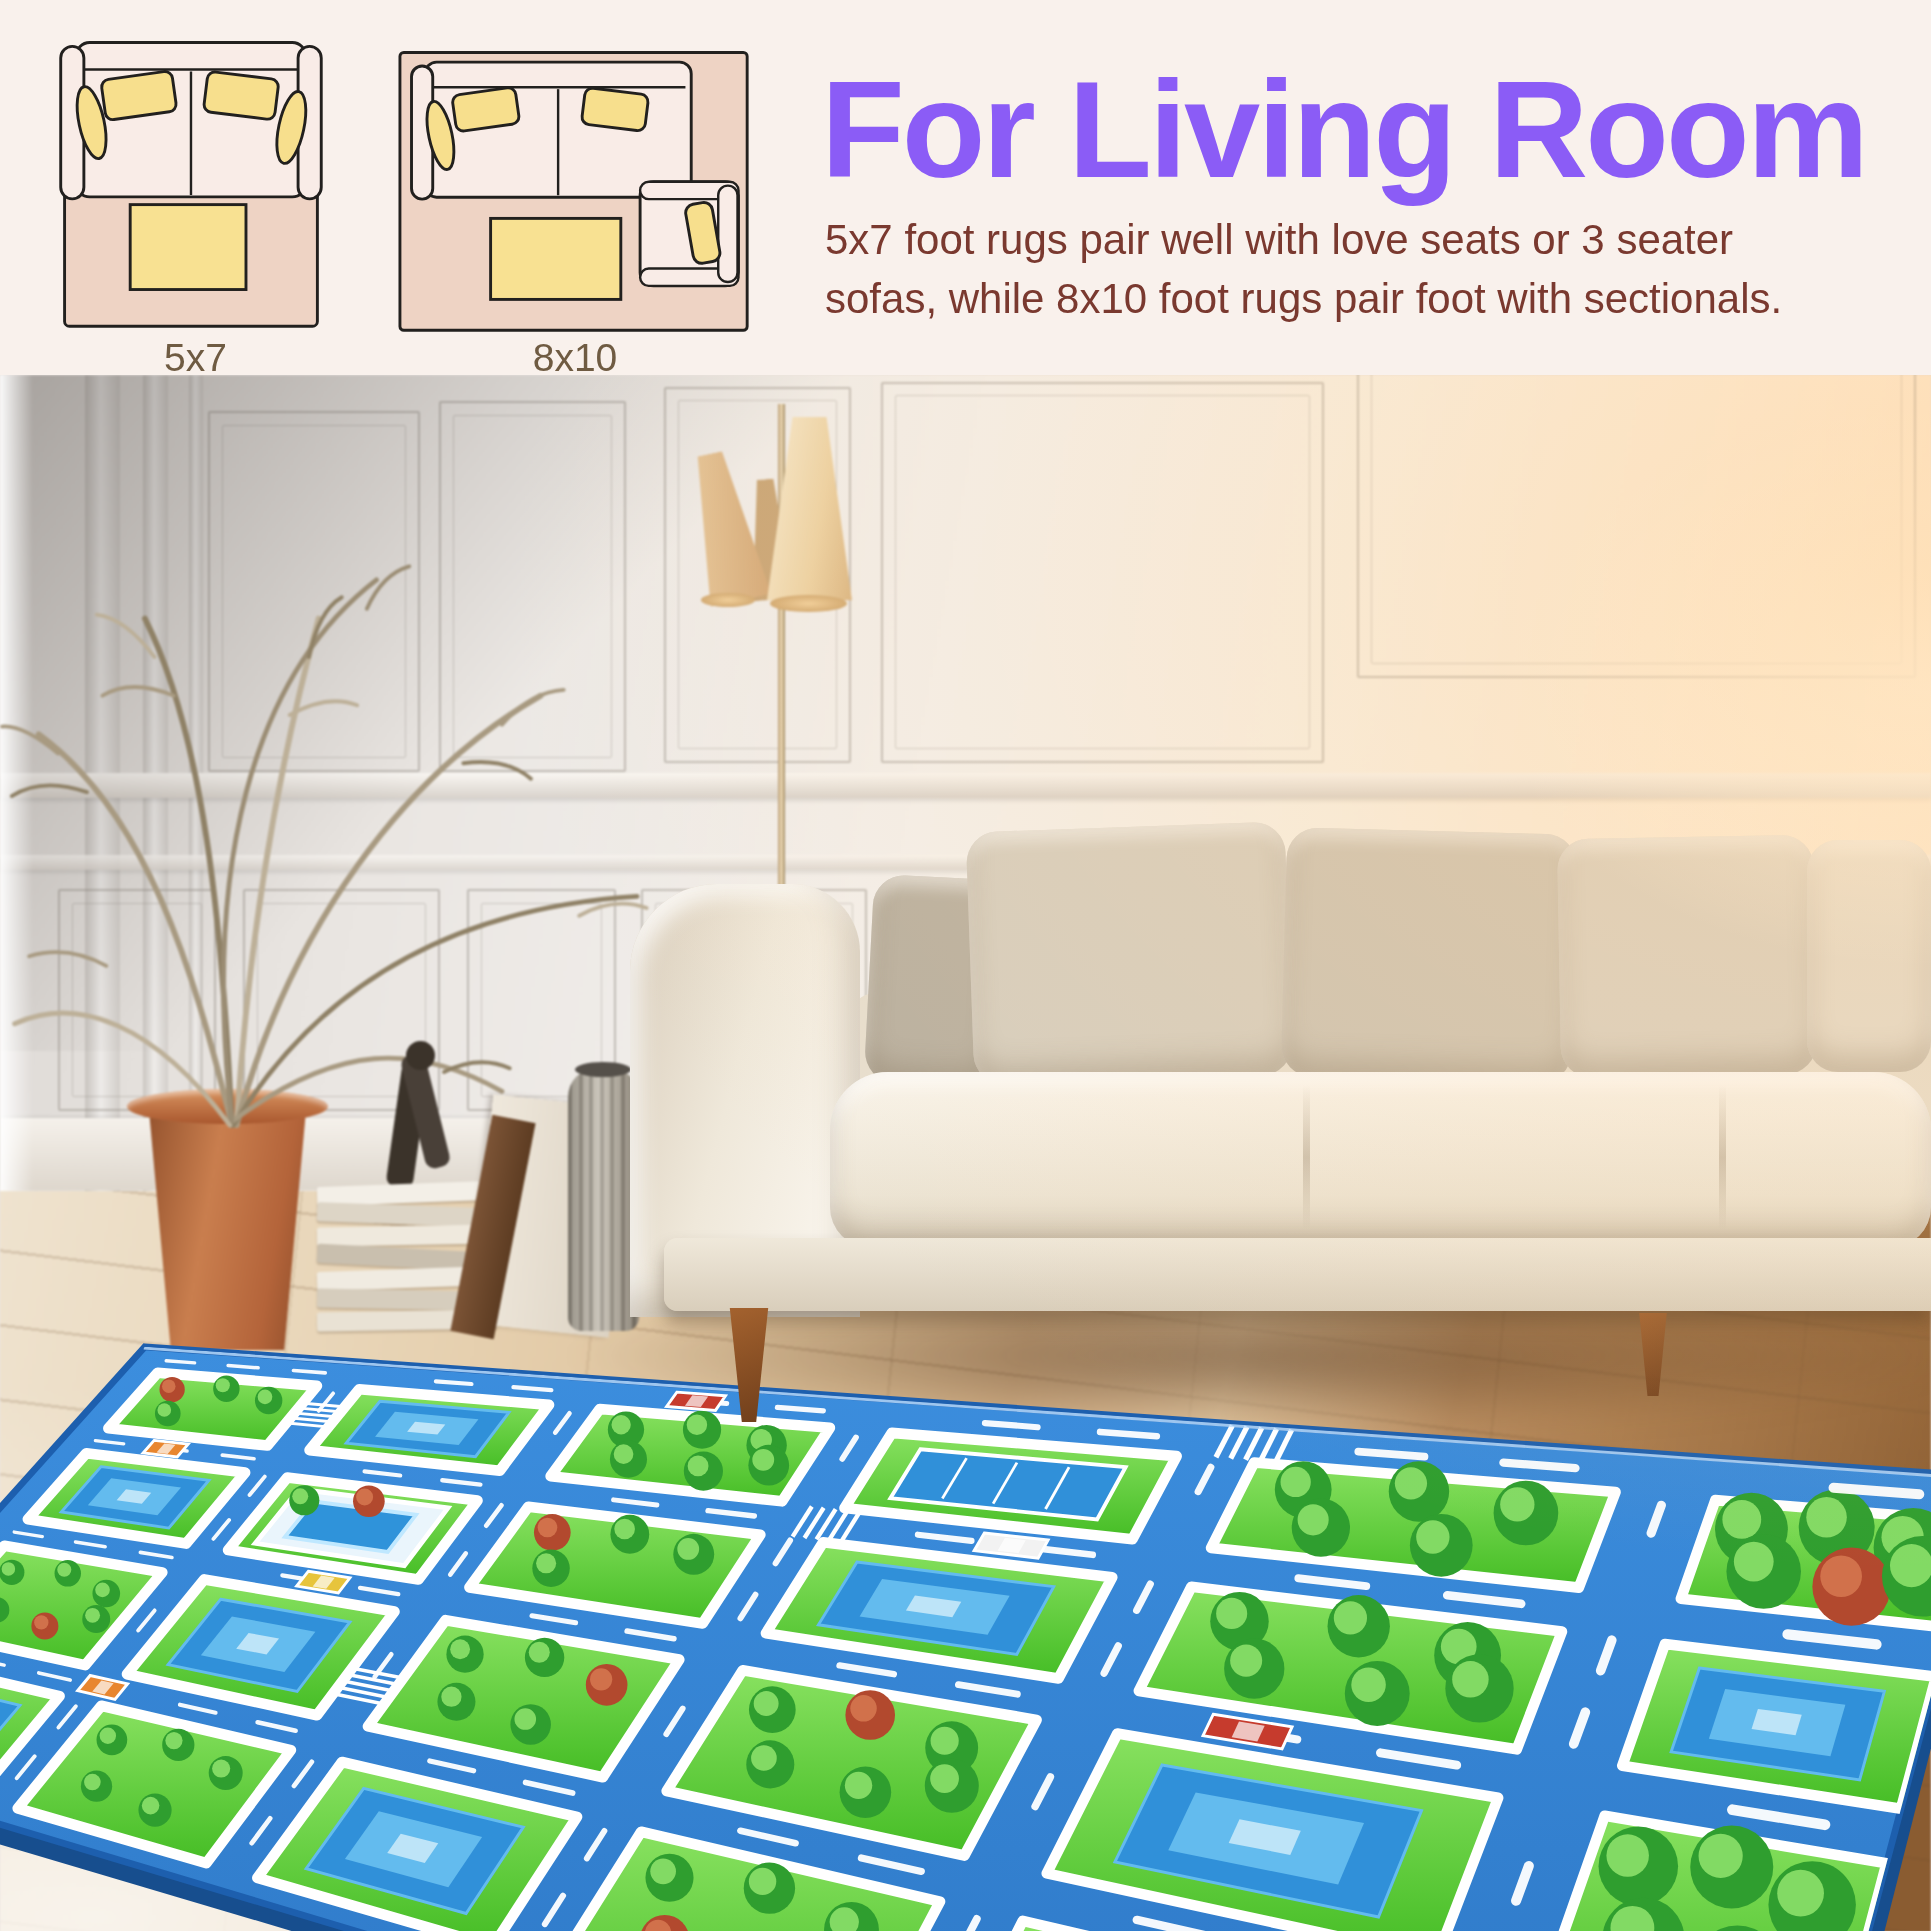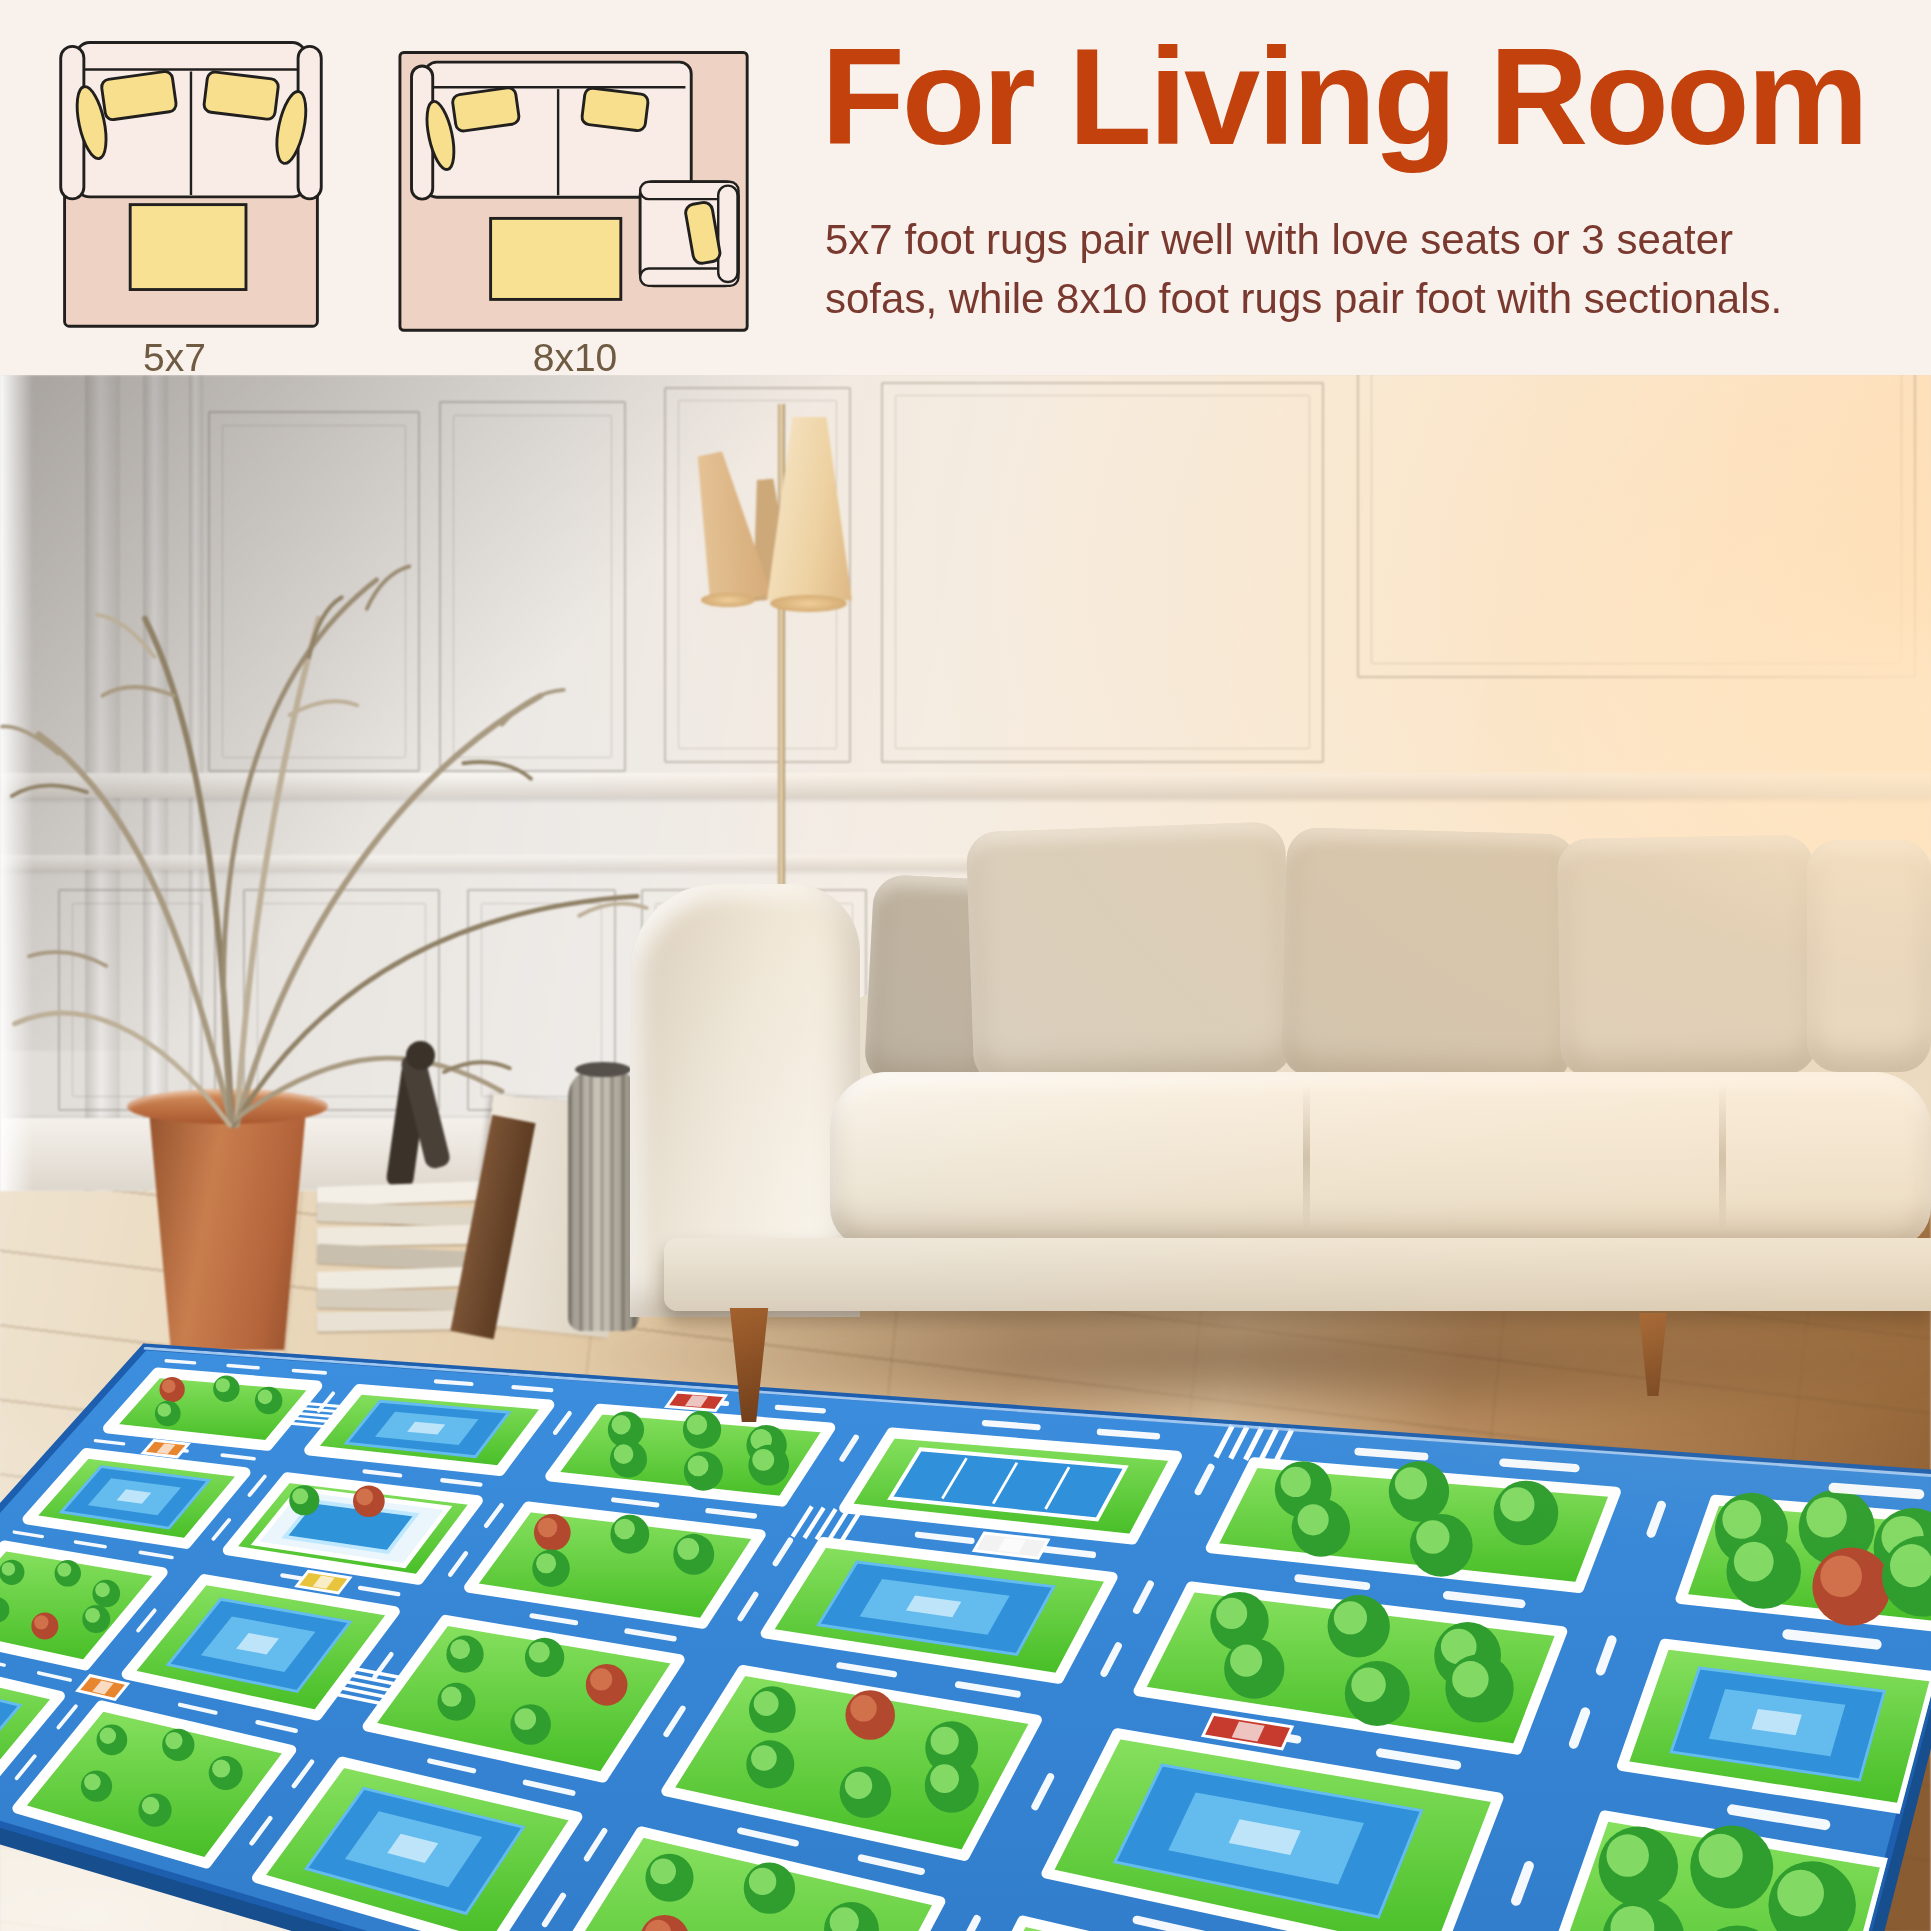--- a/index.html
+++ b/index.html
@@ -1,22 +1,22 @@
 <!DOCTYPE html>
 <html><head>
 <meta charset="utf-8">
 <style>
   html,body{margin:0;padding:0;}
   body{width:1931px;height:1931px;position:relative;overflow:hidden;
        font-family:"Liberation Sans","DejaVu Sans",sans-serif;background:#f9f1ec;}
   .abs{position:absolute;}
   
   #header{left:0;top:0;width:1931px;height:375px;background:#f9f1ec;z-index:5;}
-  #title{left:821px;top:18px;width:1101px;font-size:137px;font-weight:bold;
-         color:#c2410c;letter-spacing:-2.9px;white-space:nowrap;}
+  #title{left:821px;top:51px;width:1101px;font-size:137px;font-weight:bold;
+         color:#8b5cf6;letter-spacing:-2.9px;white-space:nowrap;}
   #desc{left:816px;top:210px;width:1110px;font-size:42px;line-height:59px;color:#7a392f;margin-left:9px;}
   .diagram-label{top:336px;text-align:center;font-size:39px;color:#6f5b42;}
   
   #photo{left:0;top:375px;width:1931px;height:1556px;overflow:hidden;background:#e9e5e1;}
   #bg{left:0;top:0;width:1931px;height:1556px;filter:blur(1.1px);}
   .wall{left:0;top:0;width:1931px;height:816px;
     background:linear-gradient(100deg,#dcd8d4 0%,#eae6e2 22%,#f4f1ee 48%,#f8f2e8 68%,#fdeedb 88%,#ffe9cf 100%);}
   .wall-shade-tl{left:0;top:0;width:869px;height:676px;
     background:linear-gradient(135deg,rgba(80,74,70,.38),rgba(80,74,70,0) 55%);}
   .window-sliver{left:0;top:0;width:33px;height:816px;
@@ -97,21 +97,21 @@
       <rect x="254" y="26" width="24" height="158" rx="12" fill="#f9ece7" stroke="#22201e" stroke-width="3"></rect>
       <g>
         <rect x="52" y="56" width="74" height="42" rx="8" fill="#f7df8d" stroke="#22201e" stroke-width="3" transform="rotate(-8 89 77)"></rect>
         <rect x="158" y="56" width="74" height="42" rx="8" fill="#f7df8d" stroke="#22201e" stroke-width="3" transform="rotate(7 195 77)"></rect>
         <ellipse cx="40" cy="105" rx="13" ry="38" fill="#f7df8d" stroke="#22201e" stroke-width="3" transform="rotate(-12 40 105)"></ellipse>
         <ellipse cx="247" cy="110" rx="13" ry="38" fill="#f7df8d" stroke="#22201e" stroke-width="3" transform="rotate(12 247 110)"></ellipse>
       </g>
     </g>
     <rect x="80" y="190" width="120" height="88" fill="#f8e192" stroke="#22201e" stroke-width="3"></rect>
   </svg>
-  <div class="abs diagram-label" style="left:37px;width:275px">5x7</div>
+  <div class="abs diagram-label" style="left:58px;width:275px">5x7</div>
 
   <svg class="abs" style="left:394px;top:39px" width="362" height="299" viewBox="0 0 375 310">
     <rect x="6" y="14" width="360" height="288" rx="4" fill="#eed3c4" stroke="#22201e" stroke-width="3"></rect>
     <g>
       <rect x="32" y="24" width="276" height="140" rx="12" fill="#f9ece7" stroke="#22201e" stroke-width="3"></rect>
       <line x1="38" y1="50" x2="302" y2="50" stroke="#22201e" stroke-width="2.5"></line>
       <line x1="170" y1="52" x2="170" y2="162" stroke="#22201e" stroke-width="2.5"></line>
       <rect x="18" y="28" width="22" height="138" rx="11" fill="#f9ece7" stroke="#22201e" stroke-width="3"></rect>
       <g>
         <rect x="62" y="54" width="66" height="38" rx="8" fill="#f7df8d" stroke="#22201e" stroke-width="3" transform="rotate(-8 95 73)"></rect>

